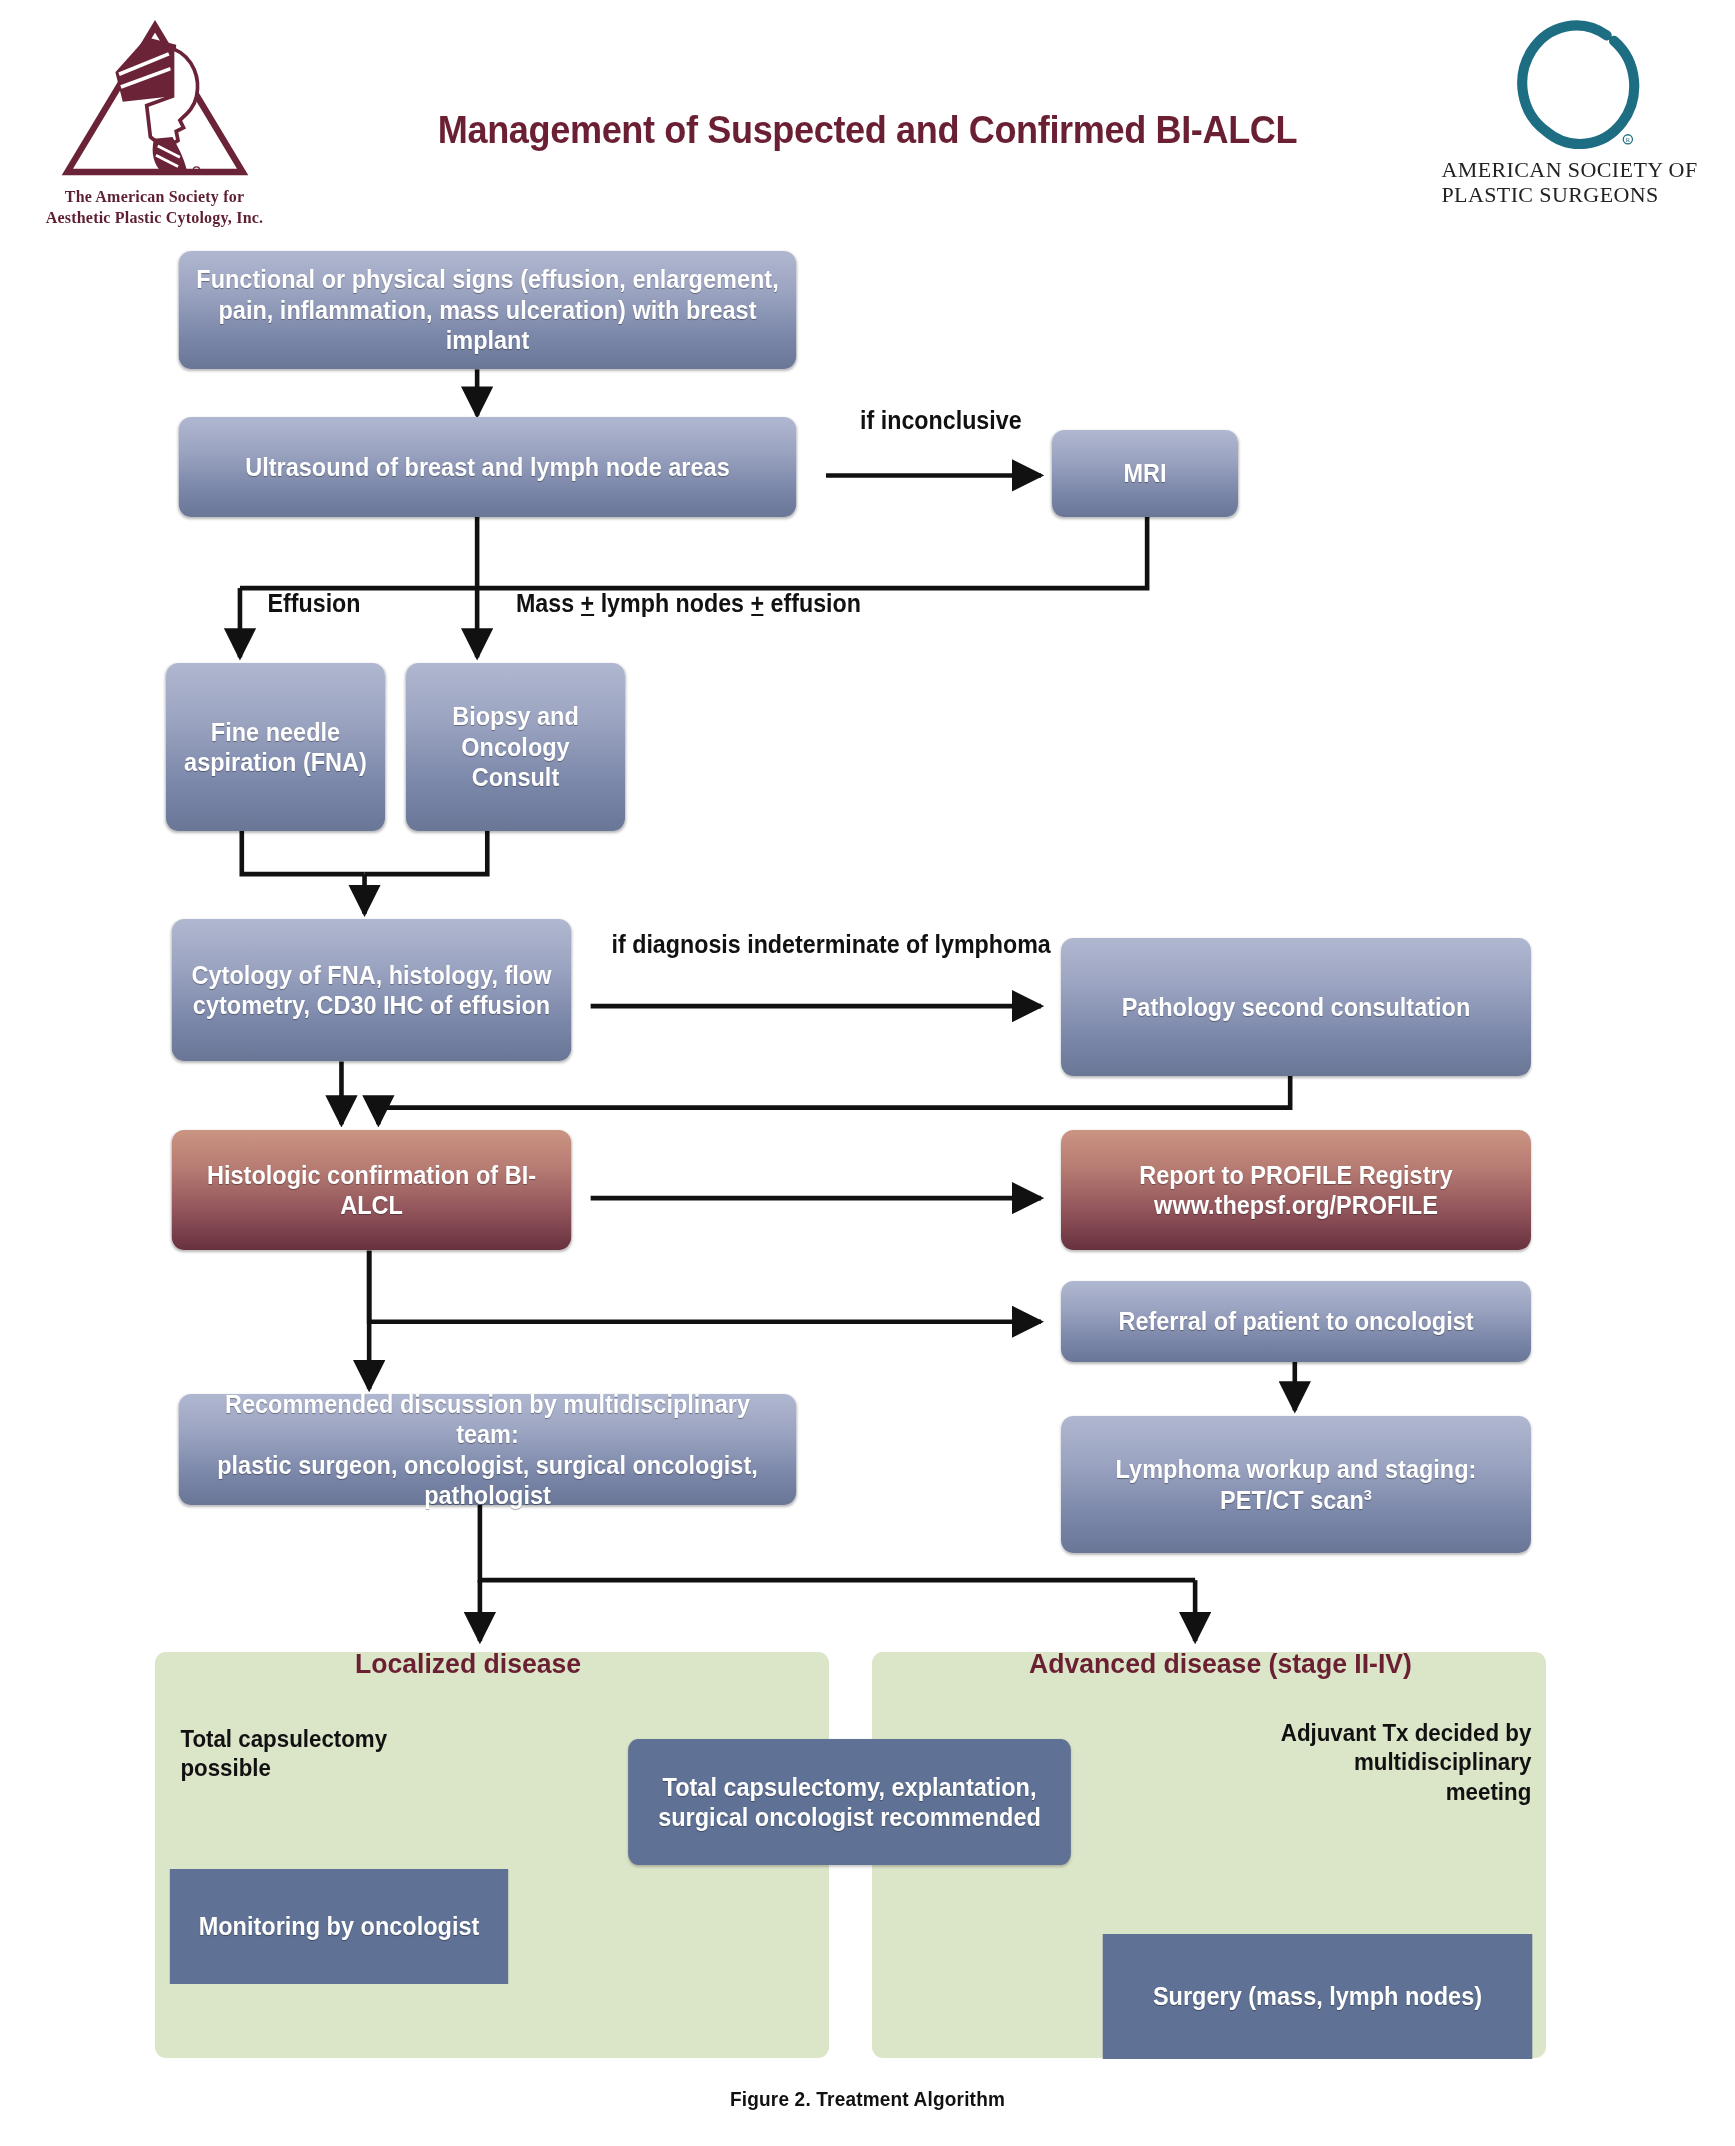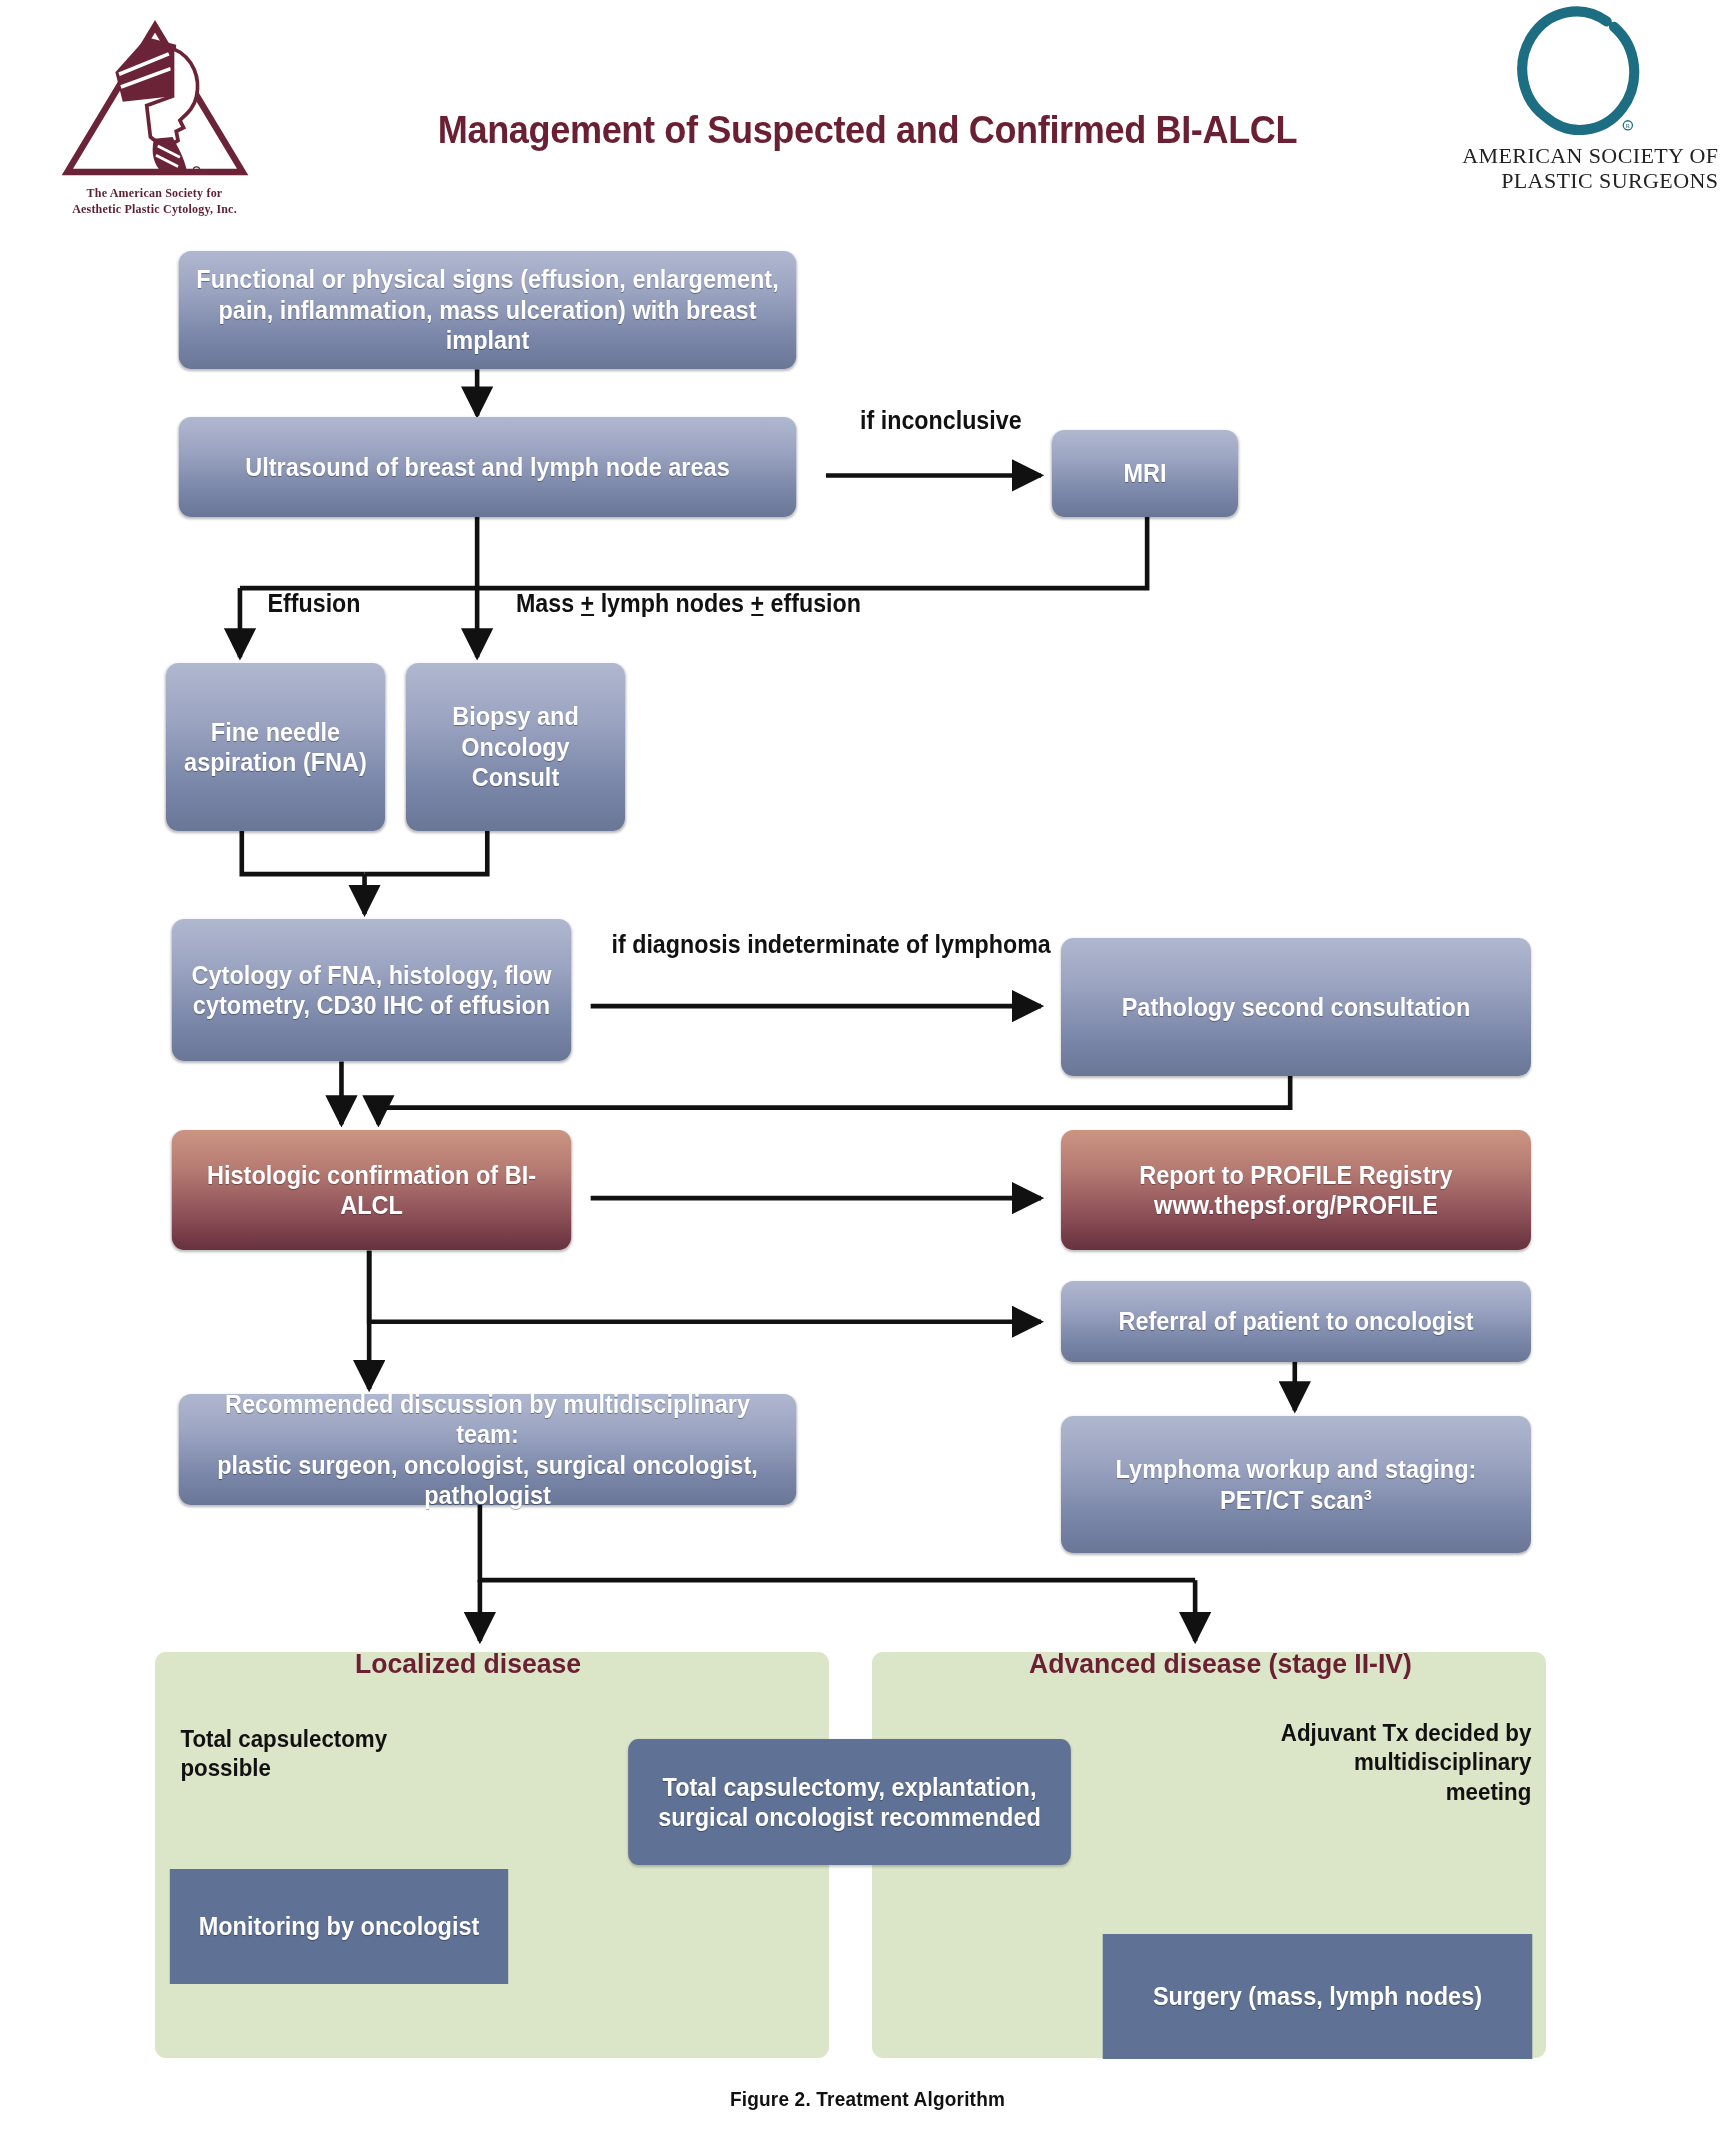--- a/index.html
+++ b/index.html
@@ -8,24 +8,24 @@
     font-family:"Liberation Sans", sans-serif;
     -webkit-font-smoothing:antialiased;
   }
   .page{position:absolute;inset:0;}
 
   
   .logo-left{position:absolute;left:32px;top:16.6px;width:245px;text-align:center;}
   .logo-left .mark{width:194px;height:166px;margin:0 auto;display:block;}
   .logo-left .cap{
     color:#5d1f31;font-family:"Liberation Serif", serif;
-    font-weight:bold;font-size:12px;line-height:1.32;letter-spacing:0.2px;
+    font-weight:bold;font-size:16px;line-height:1.32;letter-spacing:0.2px;
     margin-top:3.7px;
   }
-  .logo-right{position:absolute;right:16.6px;top:3px;width:277px;text-align:right;}
+  .logo-right{position:absolute;right:16.6px;top:17px;width:277px;text-align:left;}
   .logo-right .mark{width:138px;height:138px;margin:0 auto;display:block;}
   .logo-right .cap{
     color:#222;font-family:"Liberation Serif", serif;
     font-size:22px;line-height:1.16;letter-spacing:0.4px;margin-top:1.8px;
   }
   .doc-title{
     position:absolute;left:0;right:0;top:109px;text-align:center;
     color:#6b1f32;font-size:38px;font-weight:bold;letter-spacing:-0.4px;
     transform:scaleX(.95);
   }

